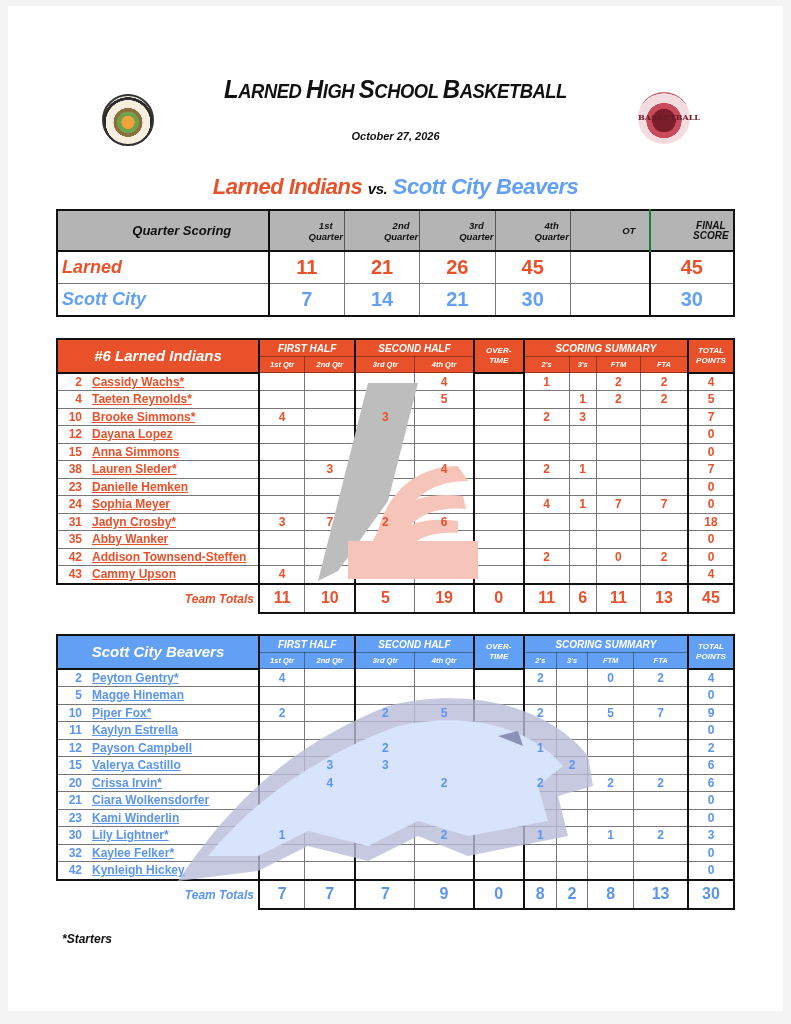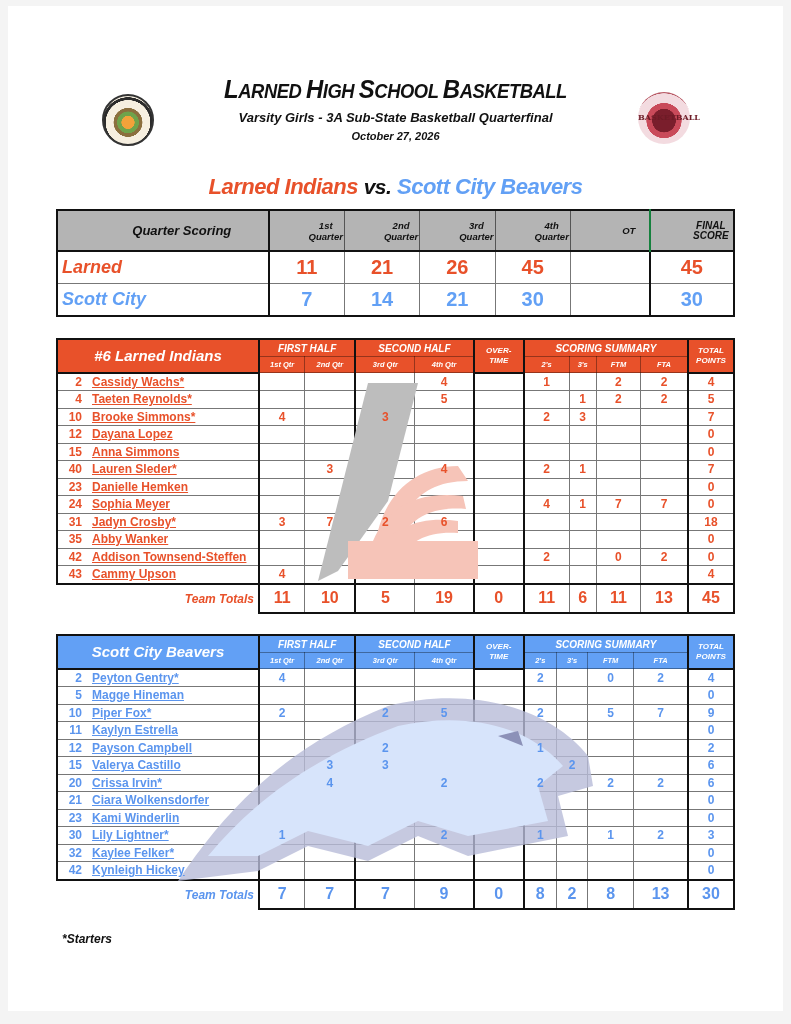--- a/index.html
+++ b/index.html
@@ -25,21 +25,21 @@
   .logo { position: absolute; width: 52px; height: 52px; border-radius: 50%; }
   .logo-left { left: 94px; top: 88px; background: radial-gradient(circle at 50% 55%, #f2a23a 0 18%, #6fa34b 19% 30%, #8b6f3e 31% 40%, #f6efe0 41% 62%, #2b2b2b 63% 70%, #f6efe0 71% 100%); border: 2px solid #333; box-sizing: border-box; }
   .logo-right { left: 630px; top: 86px; background: radial-gradient(circle at 50% 55%, #7a1e2c 0 30%, #c94a5a 31% 45%, #f3dbe0 46% 70%, #b85a66 71% 80%, #fff 81%); }
   .logo-right span { position: absolute; left: 0; right: 0; top: 20px; text-align: center; font-size: 8px; font-weight: bold; color: #6d1b26; font-family: "DejaVu Serif", serif; }
   .matchup {
     position: absolute; left: 0; right: 0; top: 168px; text-align: center;
     font-weight: 900; font-style: italic; font-size: 22px; letter-spacing: -0.5px;
   }
   .matchup .home { color: #e8512a; }
   .matchup .away { color: #62a0f5; }
-  .matchup .vs { color: #111; font-size: 21px; }
+  .matchup .vs { color: #111; font-size: 15px; }
 
   table { border-collapse: collapse; position: absolute; }
   
   .qs { left: 56px; top: 209px; width: 679px; border: 2px solid #111; }
   .qs th { background: #b4b4b4; border: 1px solid #555; font-style: italic; font-weight: 900; font-size: 9.5px; color: #111; height: 37px; padding-left: 39px; }
   .qs th.lbl { font-size: 13px; width: 200px; border-right: 2px solid #111; }
   .qs th.final { font-size: 10px; line-height: 10px; border-left: 2px solid #15803d; width: 44px; margin-left: 39px; }
   .qs td { border: 1px solid #777; text-align: center; font-weight: bold; font-size: 20px; height: 29px; }
   .qs td.lbl { text-align: left; padding-left: 4px; font-weight: 900; font-style: italic; font-size: 18px; border-right: 2px solid #111; }
   .qs td.final { border-left: 2px solid #111; }
@@ -81,21 +81,20 @@
 <div class="page">
 
   <div class="logo logo-left"></div>
   <div class="logo logo-right">
       <span>BASKETBALL</span>
     </div>
 
   <div class="hdr-title">
     <span>L</span><span class="sc">ARNED </span><span>H</span><span class="sc">IGH </span><span>S</span><span class="sc">CHOOL </span><span>B</span><span class="sc">ASKETBALL</span>
   </div>
-  <div class="hdr-sub">Varsity Girls - 3A Sub-State Basketball Quarterfinal</div>
   <div class="hdr-date">October 27, 2026</div>
 
   <div class="matchup">
     <span class="home">Larned Indians</span>
     <span class="vs">vs.</span>
     <span class="away">Scott City Beavers</span>
   </div>
 
   <table class="qs" style="left:48px; top:203px;">
     <tbody>
@@ -218,21 +217,21 @@
           <td class=""></td>
           <td class=""></td>
           <td class="ot"></td>
           <td class=""></td>
           <td class=""></td>
           <td class=""></td>
           <td class="" style="border-right: 2px solid rgb(17, 17, 17);"></td>
           <td class="tot">0</td>
         </tr>
         <tr>
-          <td class="name"><span class="num">40</span><span>Lauren Sleder*</span></td>
+          <td class="name"><span class="num">38</span><span>Lauren Sleder*</span></td>
           <td class=""></td>
           <td class="" style="border-right: 2px solid rgb(17, 17, 17);">3</td>
           <td class=""></td>
           <td class="">4</td>
           <td class="ot"></td>
           <td class="">2</td>
           <td class="">1</td>
           <td class=""></td>
           <td class="" style="border-right: 2px solid rgb(17, 17, 17);"></td>
           <td class="tot">7</td>

